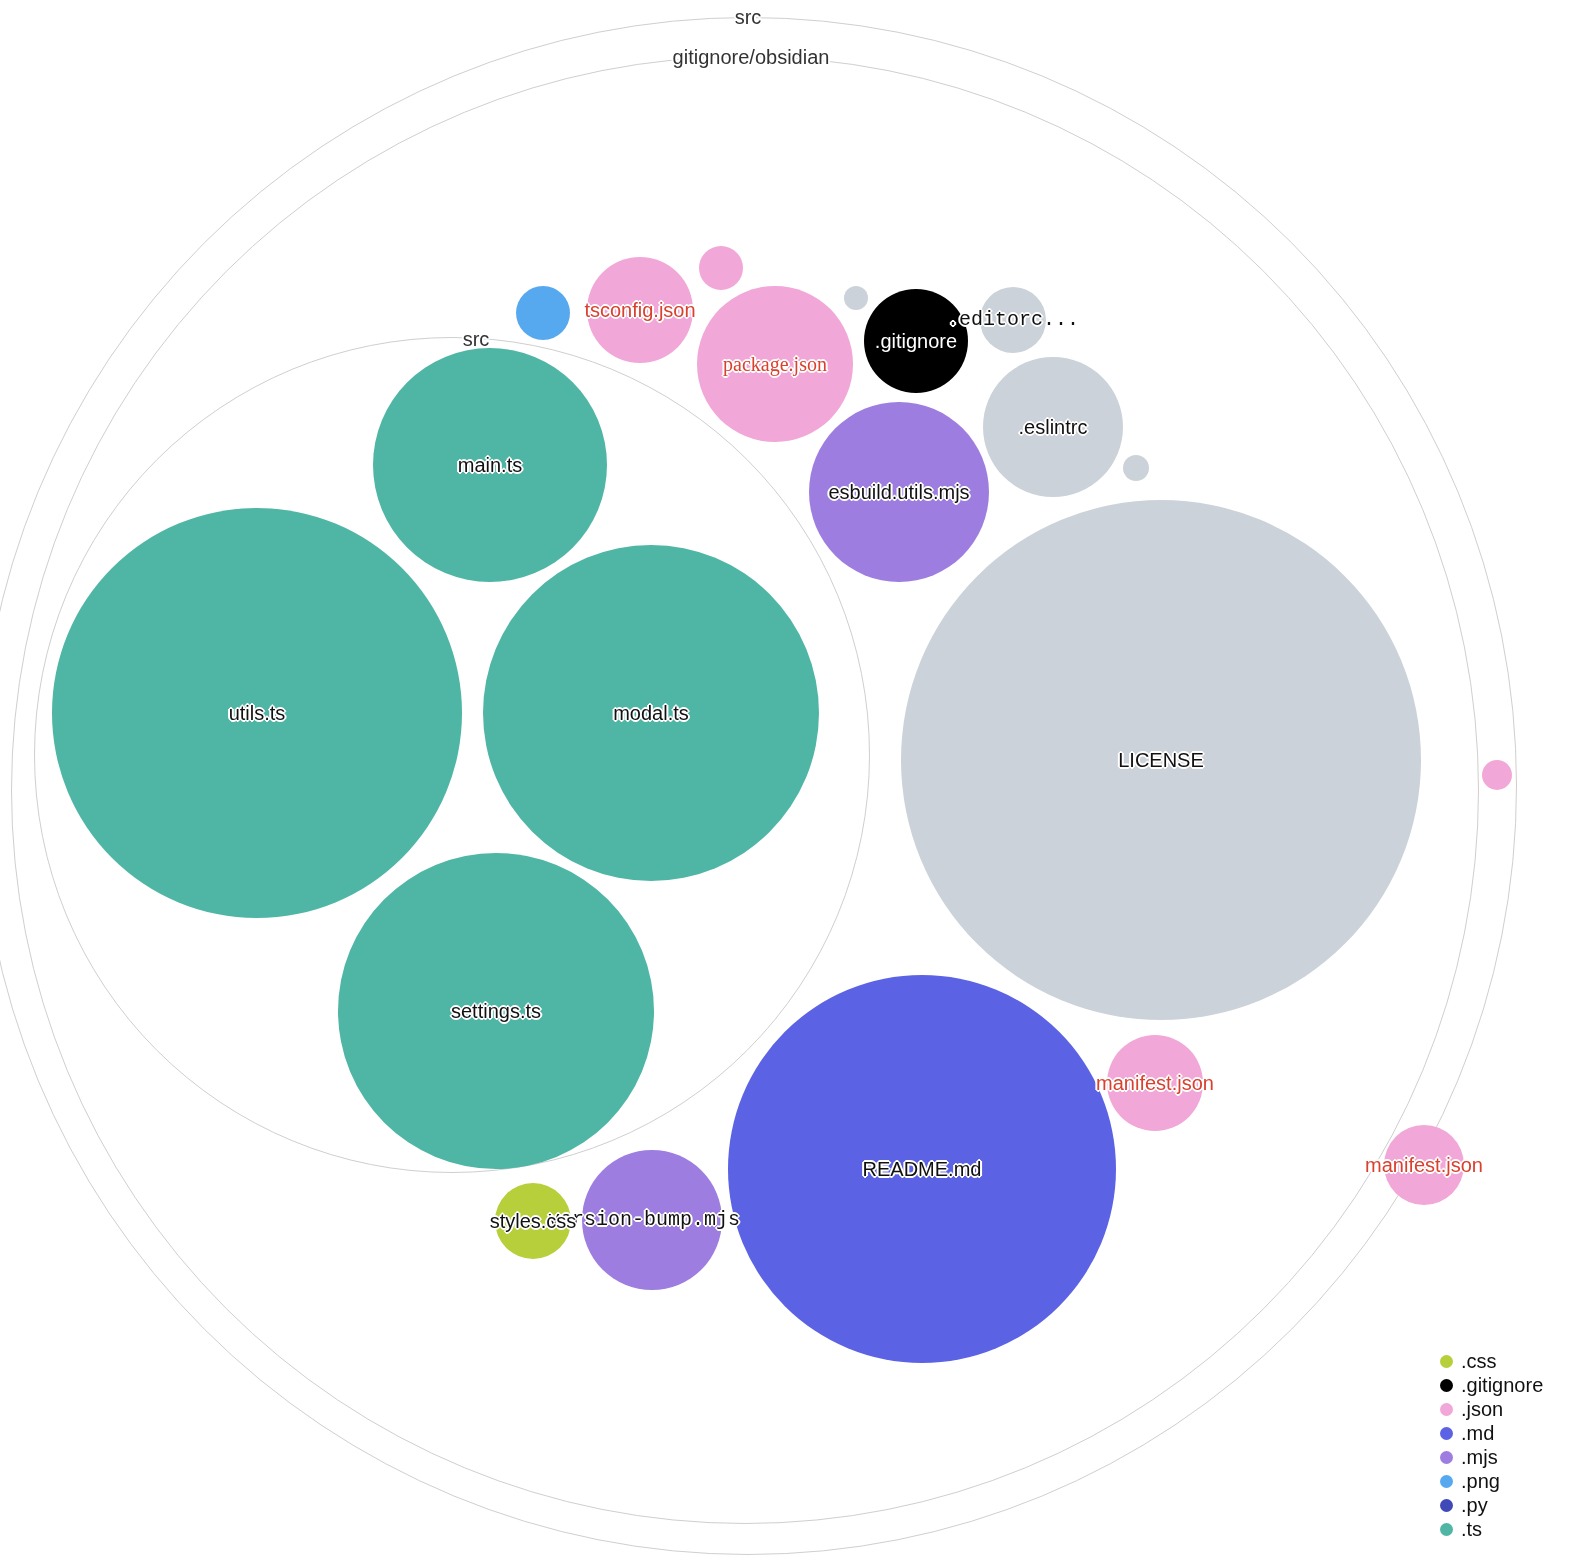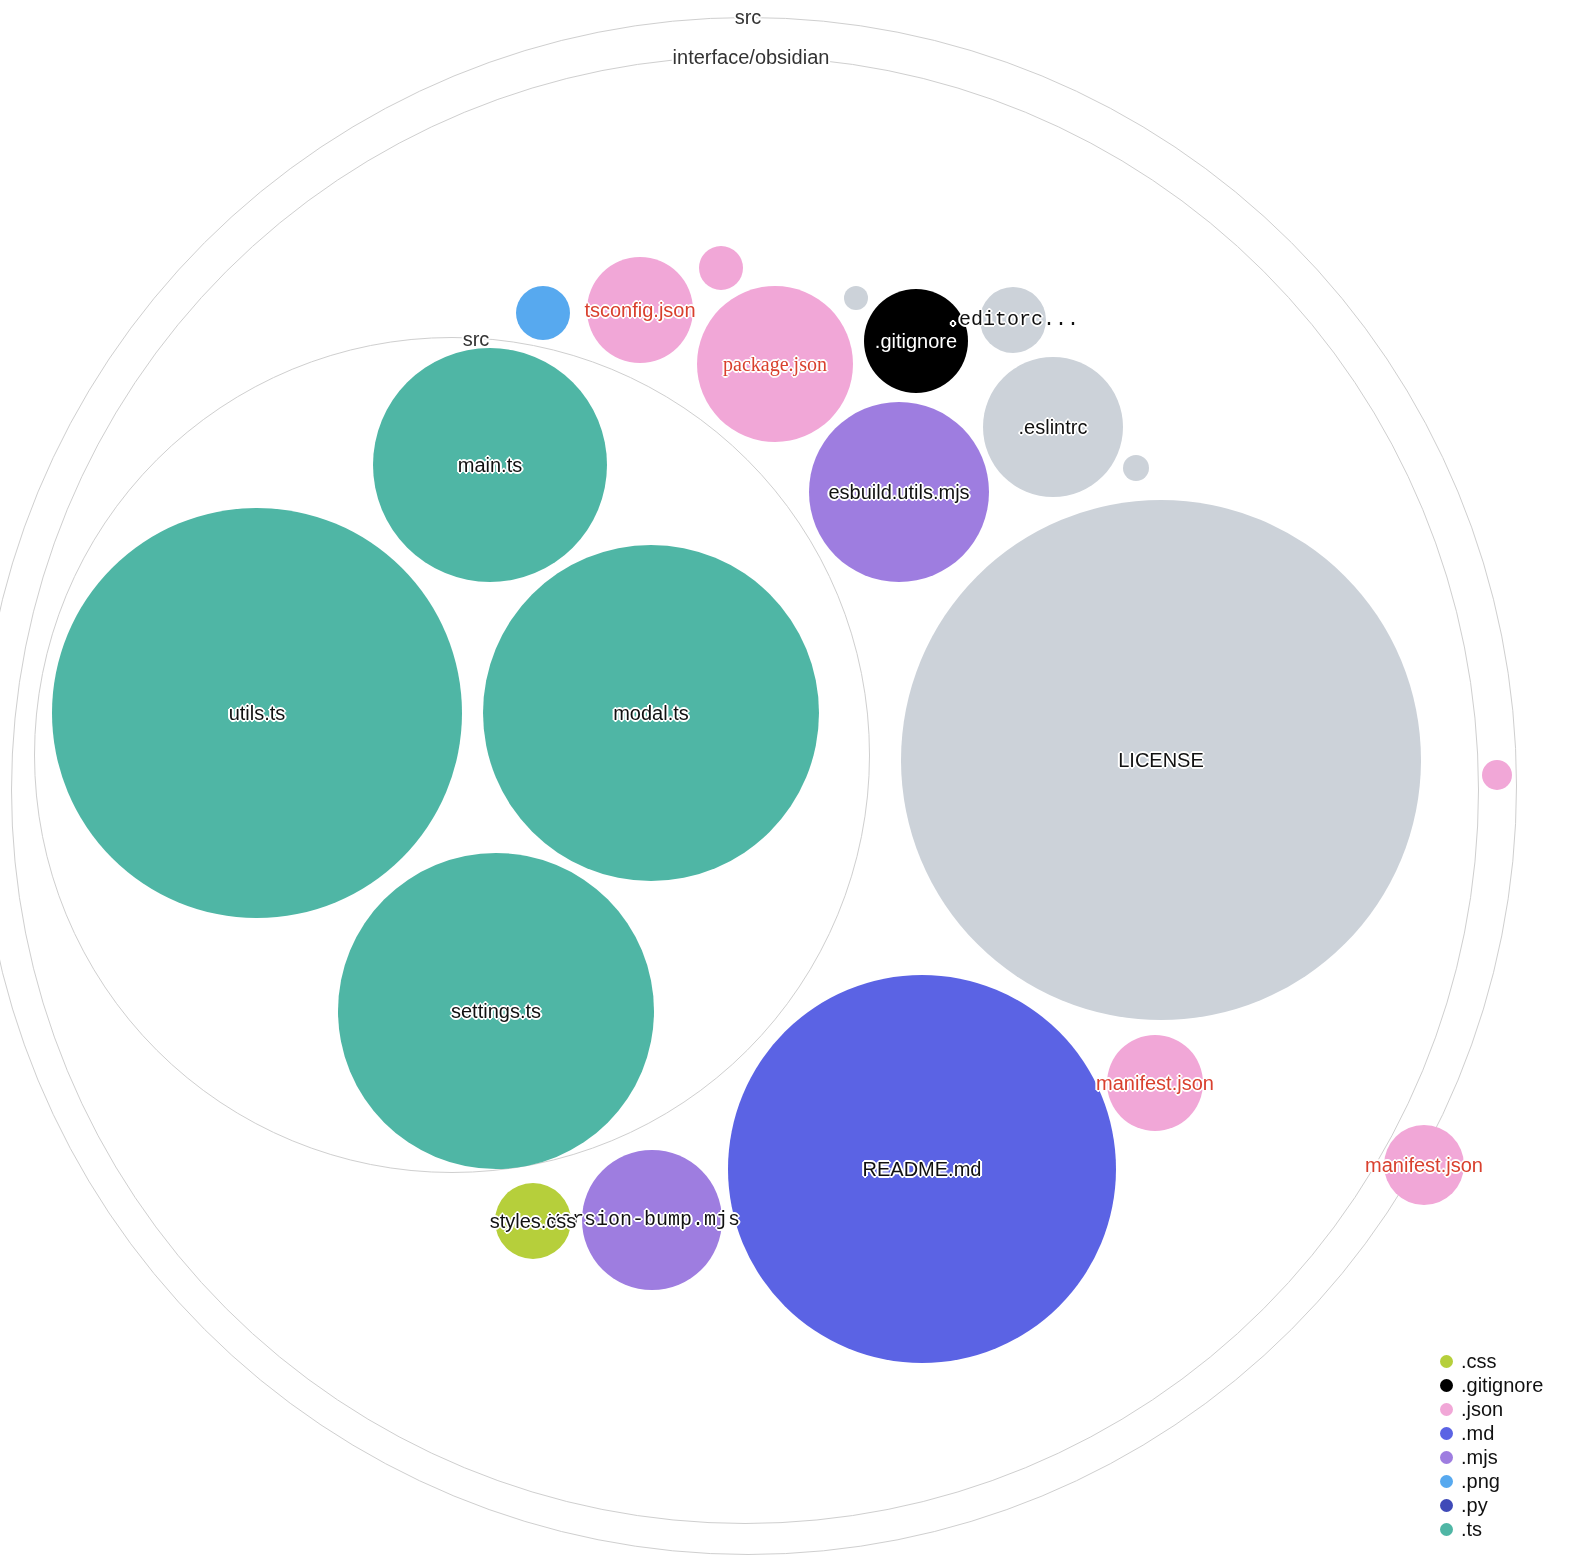--- a/index.html
+++ b/index.html
@@ -123,21 +123,21 @@
     <div class="file-circle" style="left: 1107px; top: 1035px; width: 96px; height: 96px; background: rgb(241, 167, 215);"></div>
     <div class="file-circle" style="left: 1384px; top: 1125px; width: 80px; height: 80px; background: rgb(241, 167, 215);"></div>
     <div class="file-circle" style="left: 495px; top: 1183px; width: 76px; height: 76px; background: rgb(182, 207, 59);"></div>
     <div class="file-circle" style="left: 980px; top: 287px; width: 66px; height: 66px; background: rgb(204, 210, 217);"></div>
     <div class="file-circle" style="left: 516px; top: 286px; width: 54px; height: 54px; background: rgb(87, 169, 239);"></div>
     <div class="file-circle" style="left: 699px; top: 246px; width: 44px; height: 44px; background: rgb(241, 167, 215);"></div>
     <div class="file-circle" style="left: 1482px; top: 760px; width: 30px; height: 30px; background: rgb(241, 167, 215);"></div>
     <div class="file-circle" style="left: 1123px; top: 455px; width: 26px; height: 26px; background: rgb(204, 210, 217);"></div>
     <div class="file-circle" style="left: 844px; top: 286px; width: 24px; height: 24px; background: rgb(204, 210, 217);"></div>
     <div class="label folder-label halo" style="left: 748px; top: 17px;">src</div>
-    <div class="label folder-label halo" style="left: 751px; top: 57px;">interface/obsidian</div>
+    <div class="label folder-label halo" style="left: 751px; top: 57px;">gitignore/obsidian</div>
     <div class="label folder-label halo" style="left: 476px; top: 339px;">src</div>
     <div class="label file-label dark halo" style="left: 1161px; top: 760px;">LICENSE</div>
     <div class="label file-label dark halo" style="left: 257px; top: 713px;">utils.ts</div>
     <div class="label file-label dark halo" style="left: 922px; top: 1169px;">README.md</div>
     <div class="label file-label dark halo" style="left: 651px; top: 713px;">modal.ts</div>
     <div class="label file-label dark halo" style="left: 496px; top: 1011px;">settings.ts</div>
     <div class="label file-label dark halo" style="left: 490px; top: 465px; text-align: right;">main.ts</div>
     <div class="label file-label dark halo" style="left: 899px; top: 492px;">esbuild.utils.mjs</div>
     <div class="label file-label red halo" style="left: 775px; top: 364px; color: rgb(217, 64, 46); font-family: Liberation Serif, serif;">package.json</div>
     <div class="label file-label dark halo" style="left: 1053px; top: 427px;">.eslintrc</div>

